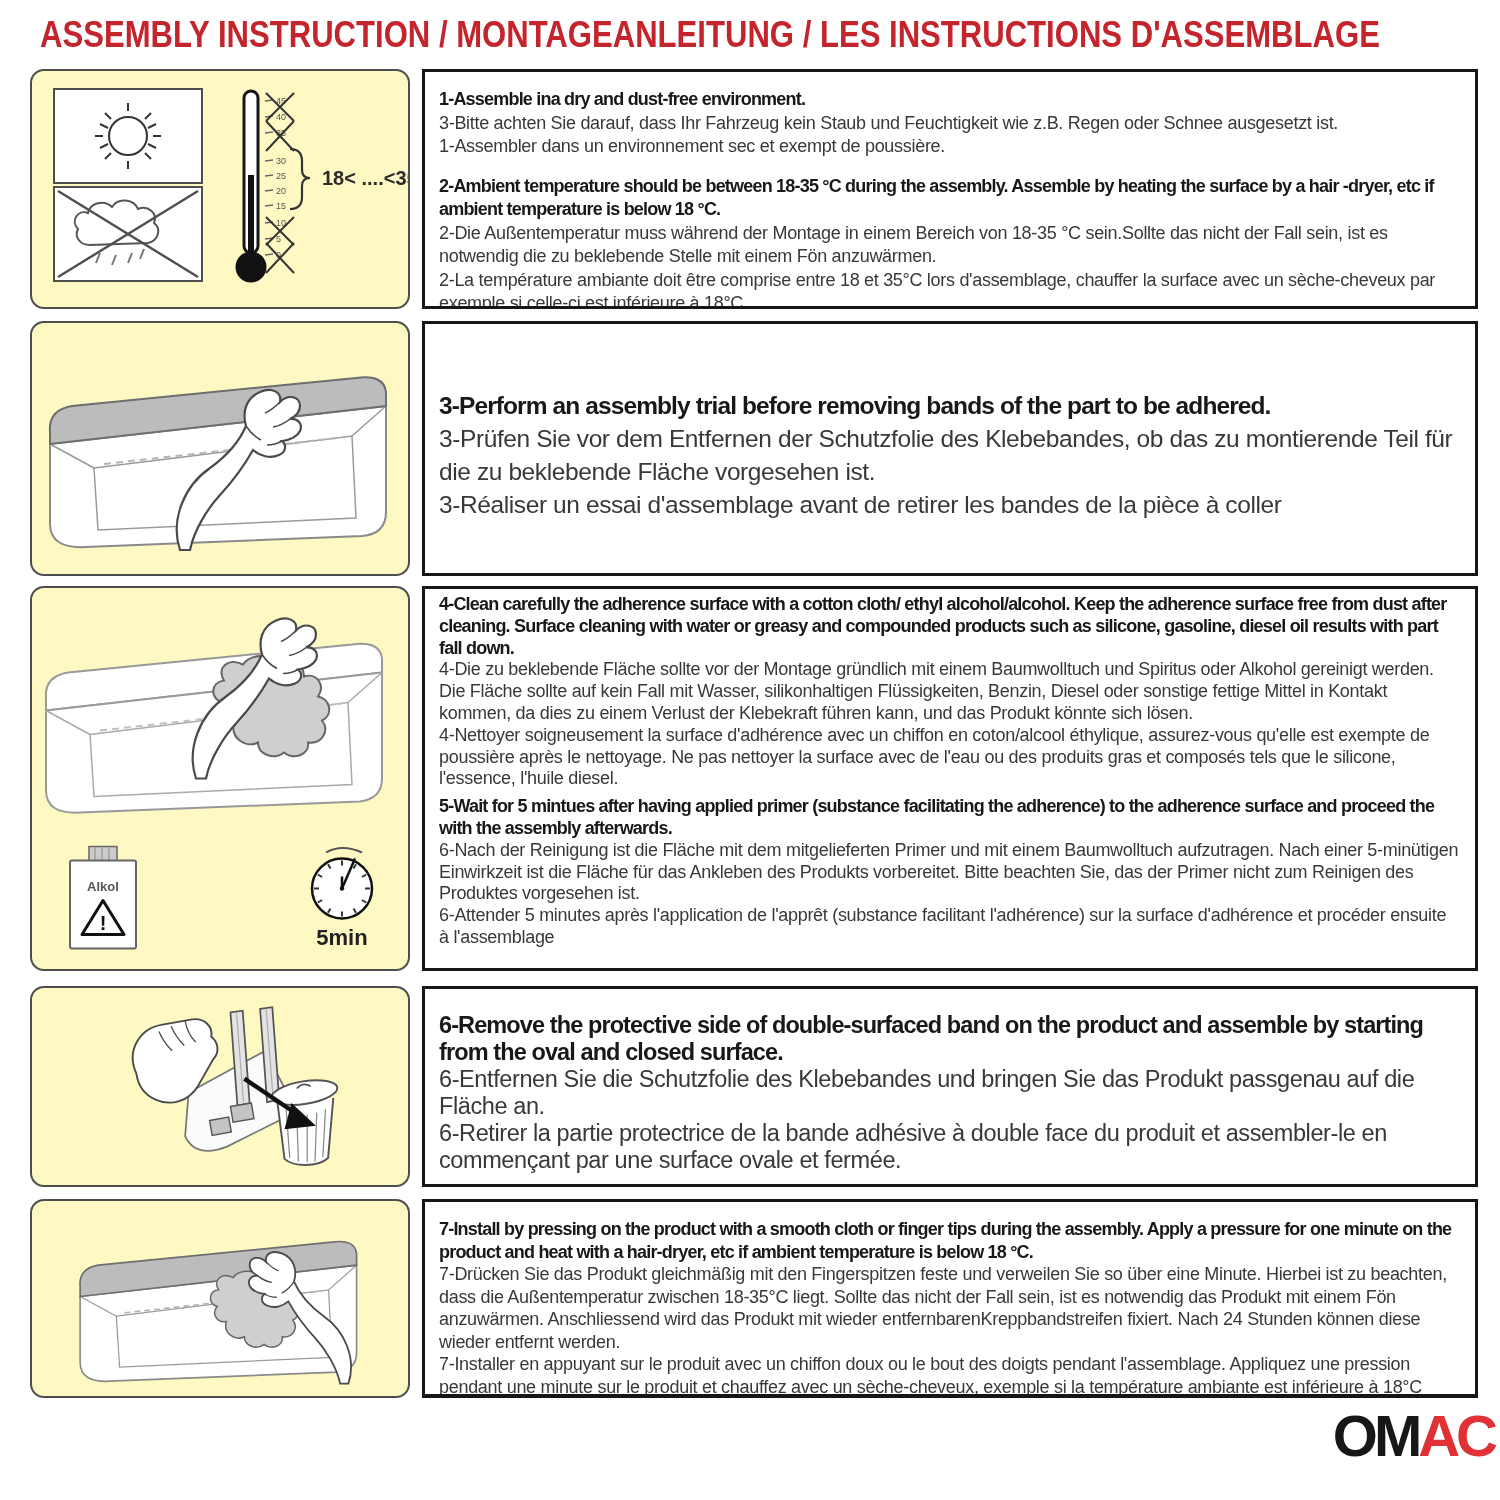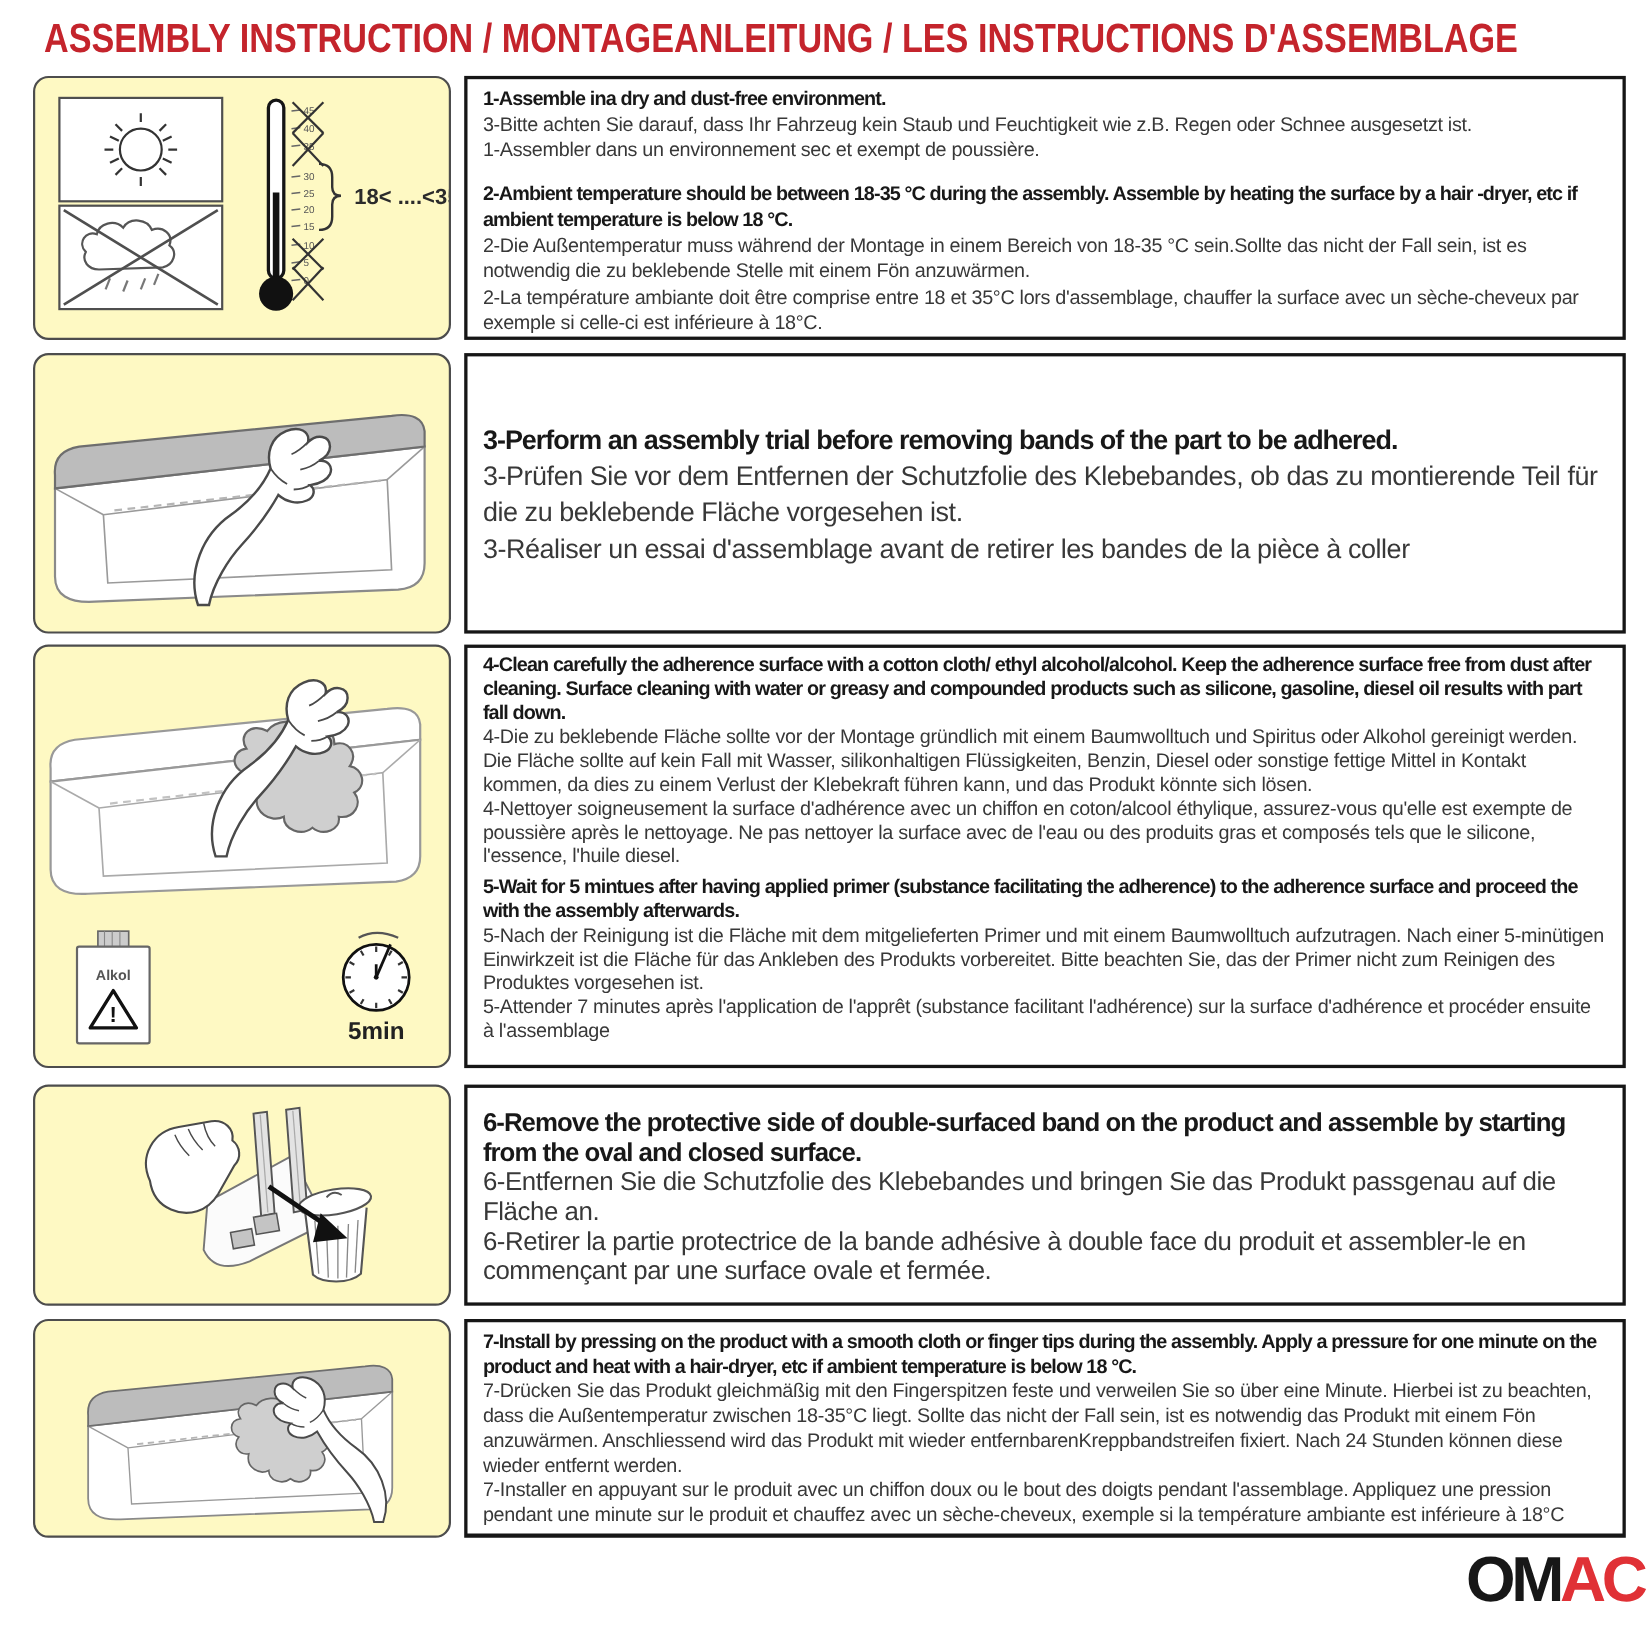--- a/index.html
+++ b/index.html
@@ -27,21 +27,21 @@
     border: 2px solid #4d4d4d;
     border-radius: 14px;
     background: #fef9c3;
     overflow: hidden;
   }
   .fig svg { width: 100%; height: 100%; display: block; }
   .txt {
     flex: 1;
     border: 3px solid #161616;
     background: #fff;
-    padding: 6px 16px 4px 14px;
+    padding: 16px 16px 4px 14px;
     color: #333;
     overflow: hidden;
   }
   .r1 { height: 240px; margin-bottom: 12px; }
   .r2 { height: 255px; margin-bottom: 10px; }
   .r3 { height: 385px; margin-bottom: 15px; }
   .r4 { height: 201px; margin-bottom: 12px; }
   .r5 { height: 199px; }
   .r5 .txt { border-bottom-width: 4px; }
   .txt p { font-size: 18px; letter-spacing: -0.3px; line-height: 23px; color: #383838; }
@@ -251,22 +251,22 @@
             <circle cx="310" cy="300" r="2.2" fill="#111"></circle>
             <text x="310" y="356" font-size="22" font-weight="bold" fill="#222" text-anchor="middle">5min</text>
           </g>
         </svg>
       </div>
       <div class="txt">
         <p class="b">4-Clean carefully the adherence surface with a cotton cloth/ ethyl alcohol/alcohol. Keep the adherence surface free from dust after cleaning. Surface cleaning with water or greasy and compounded products such as silicone, gasoline, diesel oil results with part fall down.</p>
         <p>4-Die zu beklebende Fläche sollte vor der Montage gründlich mit einem Baumwolltuch und Spiritus oder Alkohol gereinigt werden. Die Fläche sollte auf kein Fall mit Wasser, silikonhaltigen Flüssigkeiten, Benzin, Diesel oder sonstige fettige Mittel in Kontakt kommen, da dies zu einem Verlust der Klebekraft führen kann, und das Produkt könnte sich lösen.</p>
         <p>4-Nettoyer soigneusement la surface d'adhérence avec un chiffon en coton/alcool éthylique, assurez-vous qu'elle est exempte de poussière après le nettoyage. Ne pas nettoyer la surface avec de l'eau ou des produits gras et composés tels que le silicone, l'essence, l'huile diesel.</p>
         <p class="b g">5-Wait for 5 mintues after having applied primer (substance facilitating the adherence) to the adherence surface and proceed the with the assembly afterwards.</p>
-        <p>5-Nach der Reinigung ist die Fläche mit dem mitgelieferten Primer und mit einem Baumwolltuch aufzutragen. Nach einer 5-minütigen Einwirkzeit ist die Fläche für das Ankleben des Produkts vorbereitet. Bitte beachten Sie, das der Primer nicht zum Reinigen des Produktes vorgesehen ist.</p>
-        <p>5-Attender 7 minutes après l'application de l'apprêt (substance facilitant l'adhérence) sur la surface d'adhérence et procéder ensuite à l'assemblage</p>
+        <p>6-Nach der Reinigung ist die Fläche mit dem mitgelieferten Primer und mit einem Baumwolltuch aufzutragen. Nach einer 5-minütigen Einwirkzeit ist die Fläche für das Ankleben des Produkts vorbereitet. Bitte beachten Sie, das der Primer nicht zum Reinigen des Produktes vorgesehen ist.</p>
+        <p>6-Attender 5 minutes après l'application de l'apprêt (substance facilitant l'adhérence) sur la surface d'adhérence et procéder ensuite à l'assemblage</p>
       </div>
     </section>
 
     <section class="row r4 big">
       <div class="fig">
         <svg viewBox="0 0 376 226" preserveAspectRatio="xMidYMid meet">
           <g>
             <path d="M152,120 L240,72 L276,142 L196,182 Q160,196 148,170 Z" fill="#fbfbfb" stroke="#777" stroke-width="2"></path>
           </g>
           <g>

